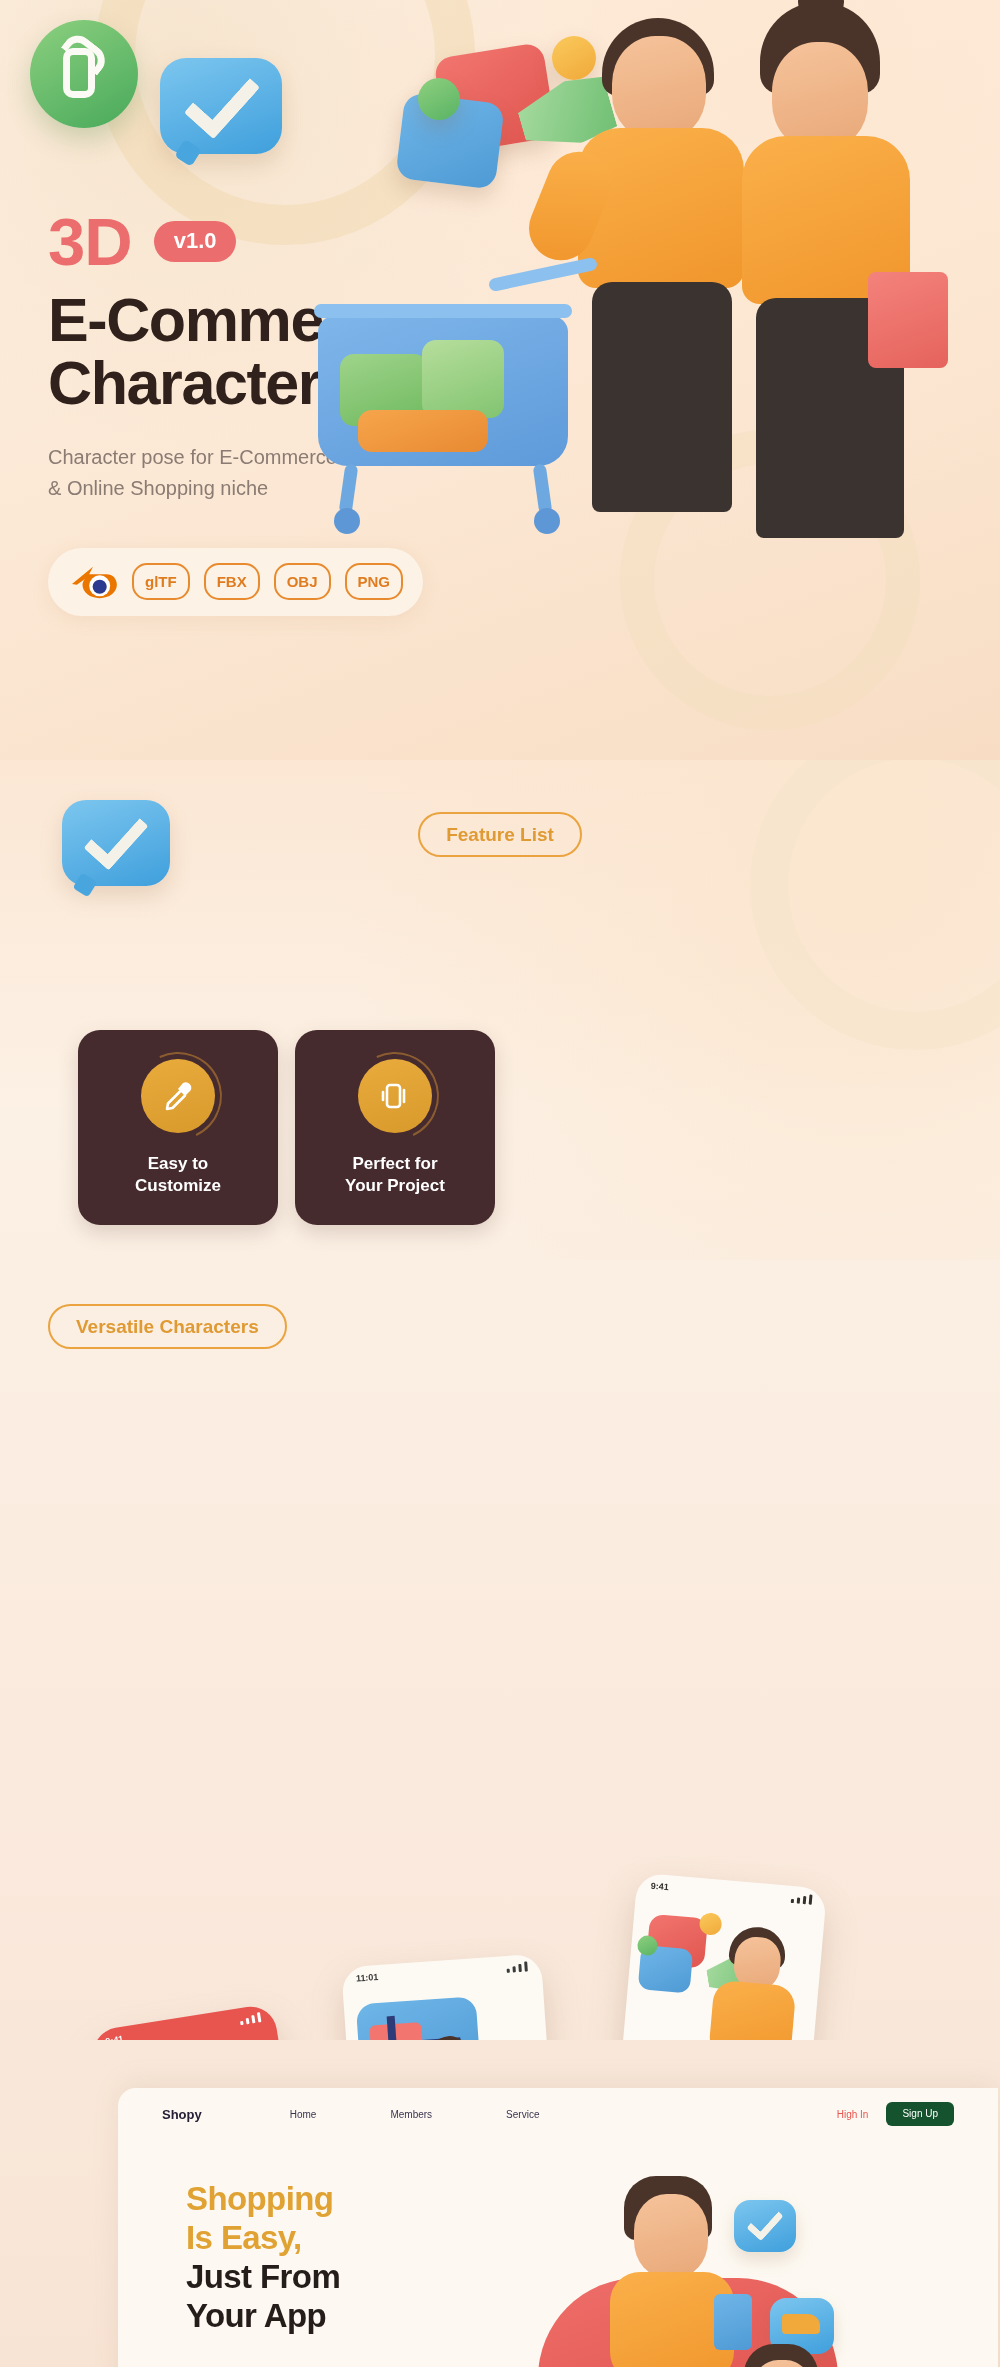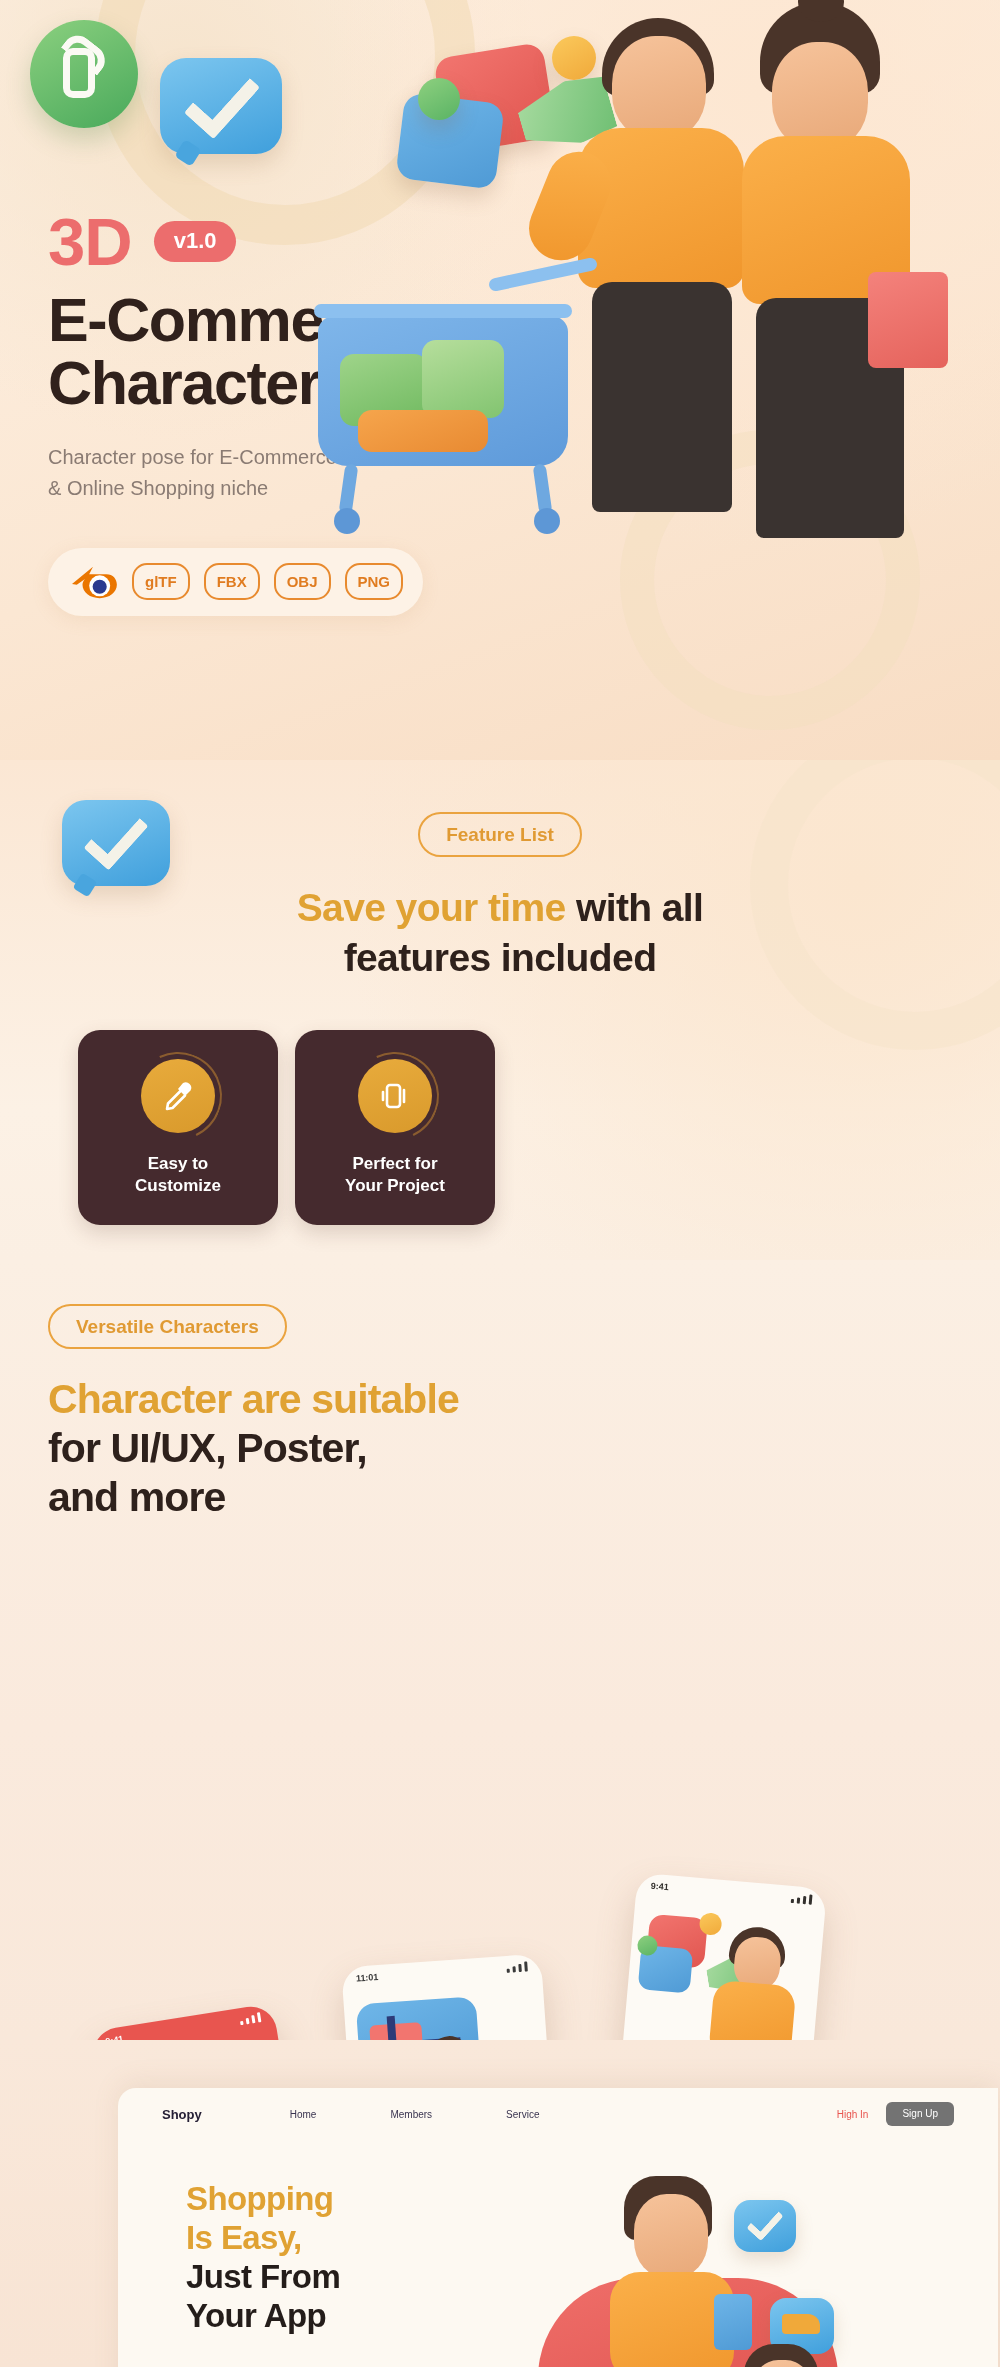--- a/index.html
+++ b/index.html
@@ -213,21 +213,21 @@
   }
   .nav{
     position:absolute;left:0;top:0;width:100%;height:52px;display:flex;align-items:center;
     padding:0 44px;gap:0;
   }
   .brand{font-size:13px;font-weight:800;color:#262036;}
   .navlinks{display:flex;gap:38px;margin-left:52px;}
   .navlinks span{font-size:10px;color:#3a3450;margin-left:36px;}
   .navright{margin-left:auto;display:flex;align-items:center;gap:18px;}
   .signin{font-size:10px;color:#e8554f;}
-  .signup{background:#737373;color:#fff;font-size:10px;border-radius:6px;padding:7px 16px;line-height:1;}
+  .signup{background:#14532d;color:#fff;font-size:10px;border-radius:6px;padding:7px 16px;line-height:1;}
   .web-h1{
     position:absolute;left:68px;top:92px;font-size:33px;font-weight:800;line-height:1.18;
     letter-spacing:-.6px;color:#241d1a;
   }
   .web-h1 .accent{color:#e0a233;}
   .web-art{position:absolute;right:130px;top:60px;width:330px;height:280px;}
   .beanbag{position:absolute;left:0;bottom:0;width:300px;height:150px;border-radius:140px 140px 70px 70px;background:linear-gradient(160deg,#ef6f6a,#de4f4b);}
   .bub-sm{position:absolute;border-radius:16px;box-shadow:0 8px 18px rgba(150,110,70,.2);}
 </style>
 </head>
@@ -320,24 +320,20 @@
 
   <section class="features">
     <div class="feat-ring"></div>
 
     <div class="bub-check2">
       <span class="ck" style="left:24px;top:20px;width:60px;height:34px;border-width:12px;"></span>
     </div>
 
     <div class="feat-head">
       <span class="pill-outline">Feature List</span>
-      <h2 class="feat-h2">
-        <span class="accent">Save your time</span><span> with all</span><br>
-        <span>features included</span>
-      </h2>
     </div>
 
     <div class="cards">
 
 
       <div class="fcard">
         <div class="fcard-icon-wrap">
           <span class="fcard-arc"></span>
           <span class="fcard-circle">
             <svg width="30" height="32" viewBox="0 0 30 32" aria-hidden="true">
@@ -369,25 +365,20 @@
         </div>
       </div>
 
 
     </div>
   </section>
 
   <section class="versatile">
     <div class="vers-head">
       <span class="pill-outline">Versatile Characters</span>
-      <h2 class="vers-h2">
-        <span class="accent">Character are suitable</span><br>
-        <span>for UI/UX, Poster,</span><br>
-        <span>and more</span>
-      </h2>
     </div>
 
     <div class="phone phone1">
       <div class="ph-status">
         <span>9:41</span>
         <span class="sig">
             <i style="height:4px"></i>
             <i style="height:6px"></i>
             <i style="height:8px"></i>
             <i style="height:10px"></i>

